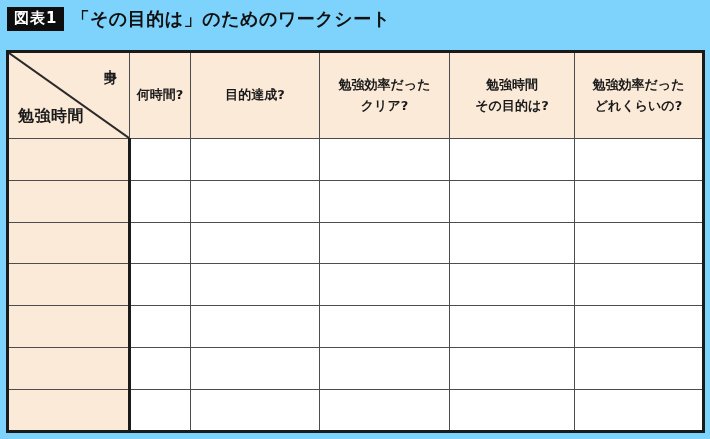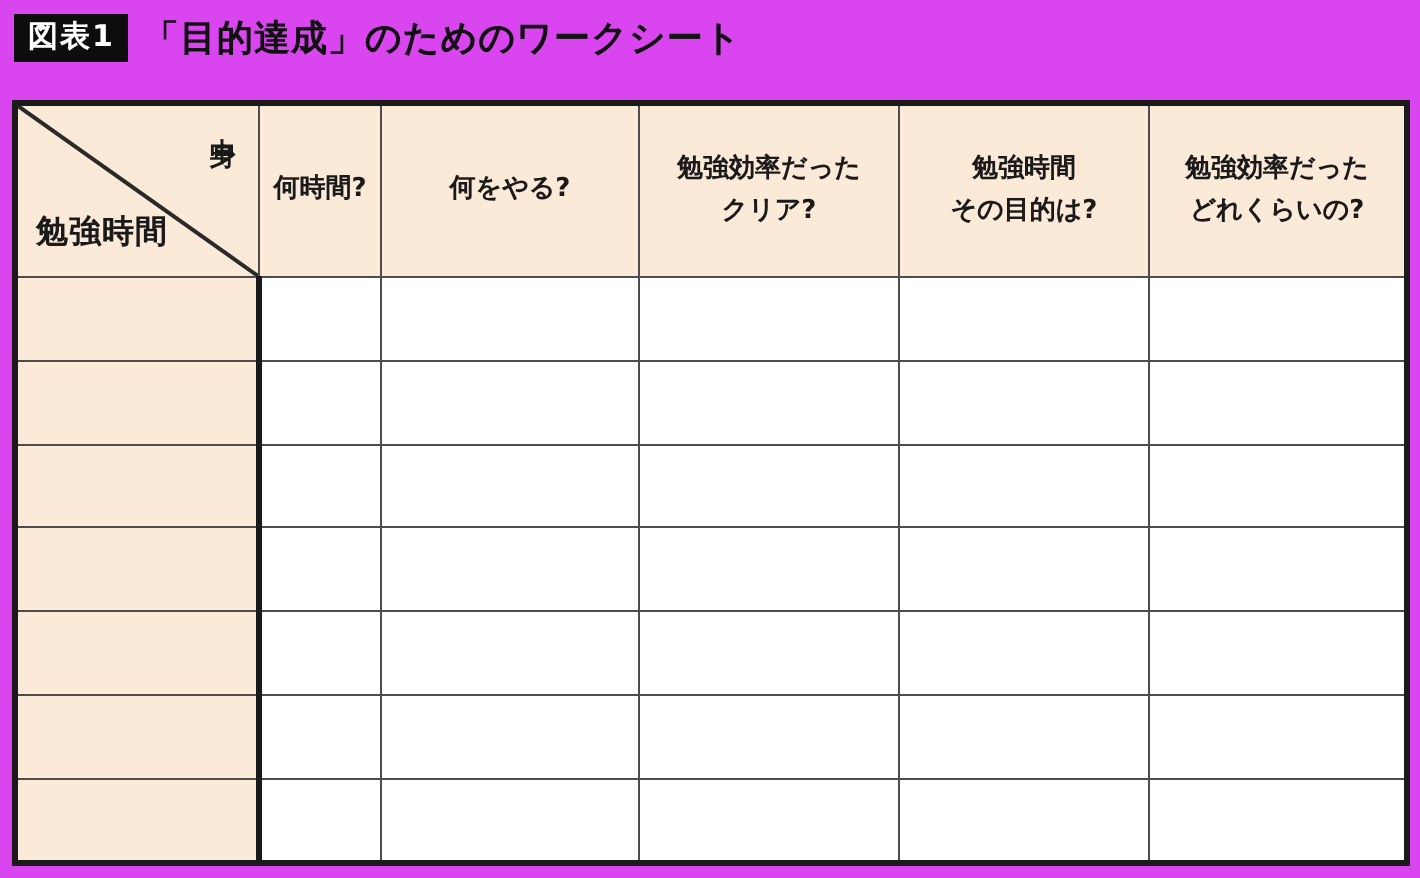--- a/index.html
+++ b/index.html
@@ -5,21 +5,21 @@
   html, body {
     margin: 0;
     padding: 0;
     background: #ffffff;
     font-family: "DejaVu Sans", "Liberation Sans", sans-serif;
   }
   #stage {
     position: relative;
     width: 710px;
     height: 439px;
-    background: #d946ef;
+    background: #7dd3fc;
     overflow: hidden;
   }
   
   .title-row {
     position: absolute;
     top: 7px;
     left: 7px;
     display: flex;
     align-items: center;
   }
@@ -107,21 +107,21 @@
     border-right: 3px solid #1a1a1a;
   }
 </style>
 </head>
 <body>
 
 <div id="stage">
 
   <div class="title-row">
     <span class="title-badge">図表1</span>
-    <span class="title-text">「目的達成」のためのワークシート</span>
+    <span class="title-text">「その目的は」のためのワークシート</span>
   </div>
 
   <table class="worksheet">
     <colgroup>
       <col style="width:122px">
       <col style="width:61px">
       <col style="width:129px">
       <col style="width:130px">
       <col style="width:125px">
       <col style="width:129px">
@@ -133,21 +133,21 @@
             <line x1="0" y1="0" x2="100" y2="100" stroke="#2a2a2a" stroke-width="2" vector-effect="non-scaling-stroke"></line>
           </svg>
           <span class="corner-top-right">中身</span>
           <span class="corner-bottom-left">勉強時間</span>
         </th>
         <th>
           <span class="hdr-line">何時間?</span>
             <span class="hdr-line"></span>
         </th>
         <th>
-          <span class="hdr-line">何をやる?</span>
+          <span class="hdr-line">目的達成?</span>
             <span class="hdr-line"></span>
         </th>
         <th>
           <span class="hdr-line">勉強効率だった</span>
             <span class="hdr-line">クリア?</span>
         </th>
         <th>
           <span class="hdr-line">勉強時間</span>
             <span class="hdr-line">その目的は?</span>
         </th>

